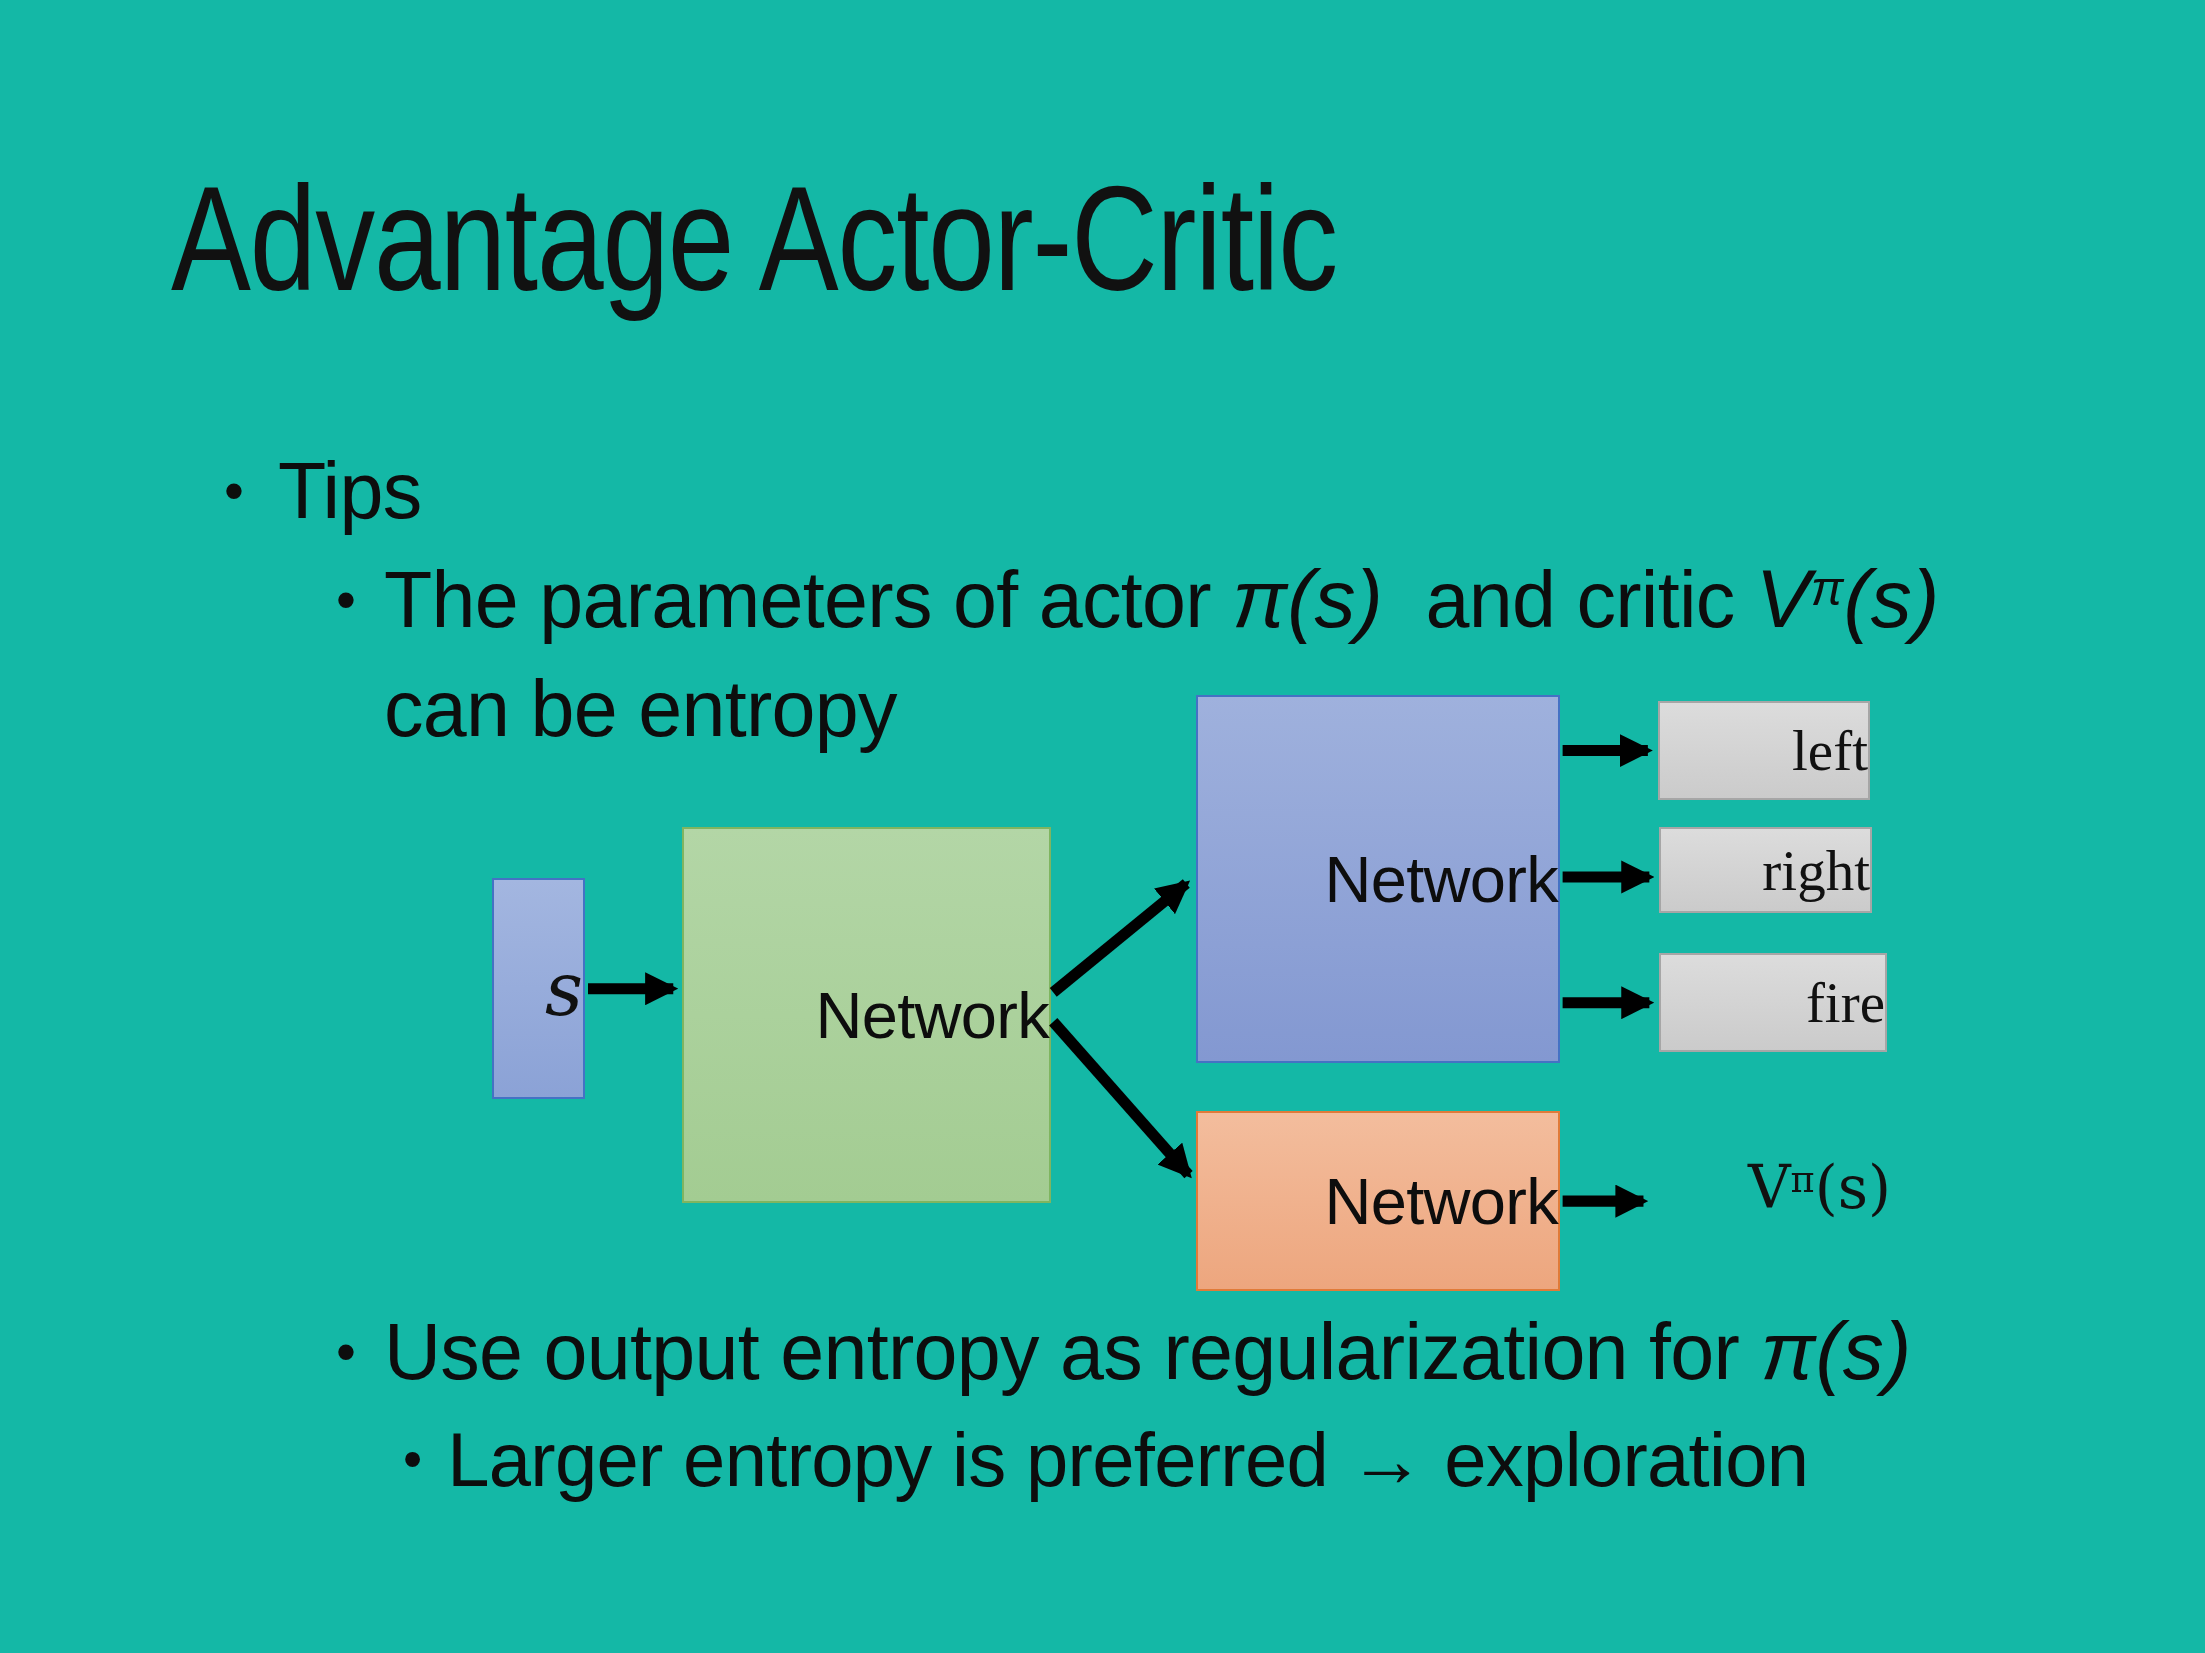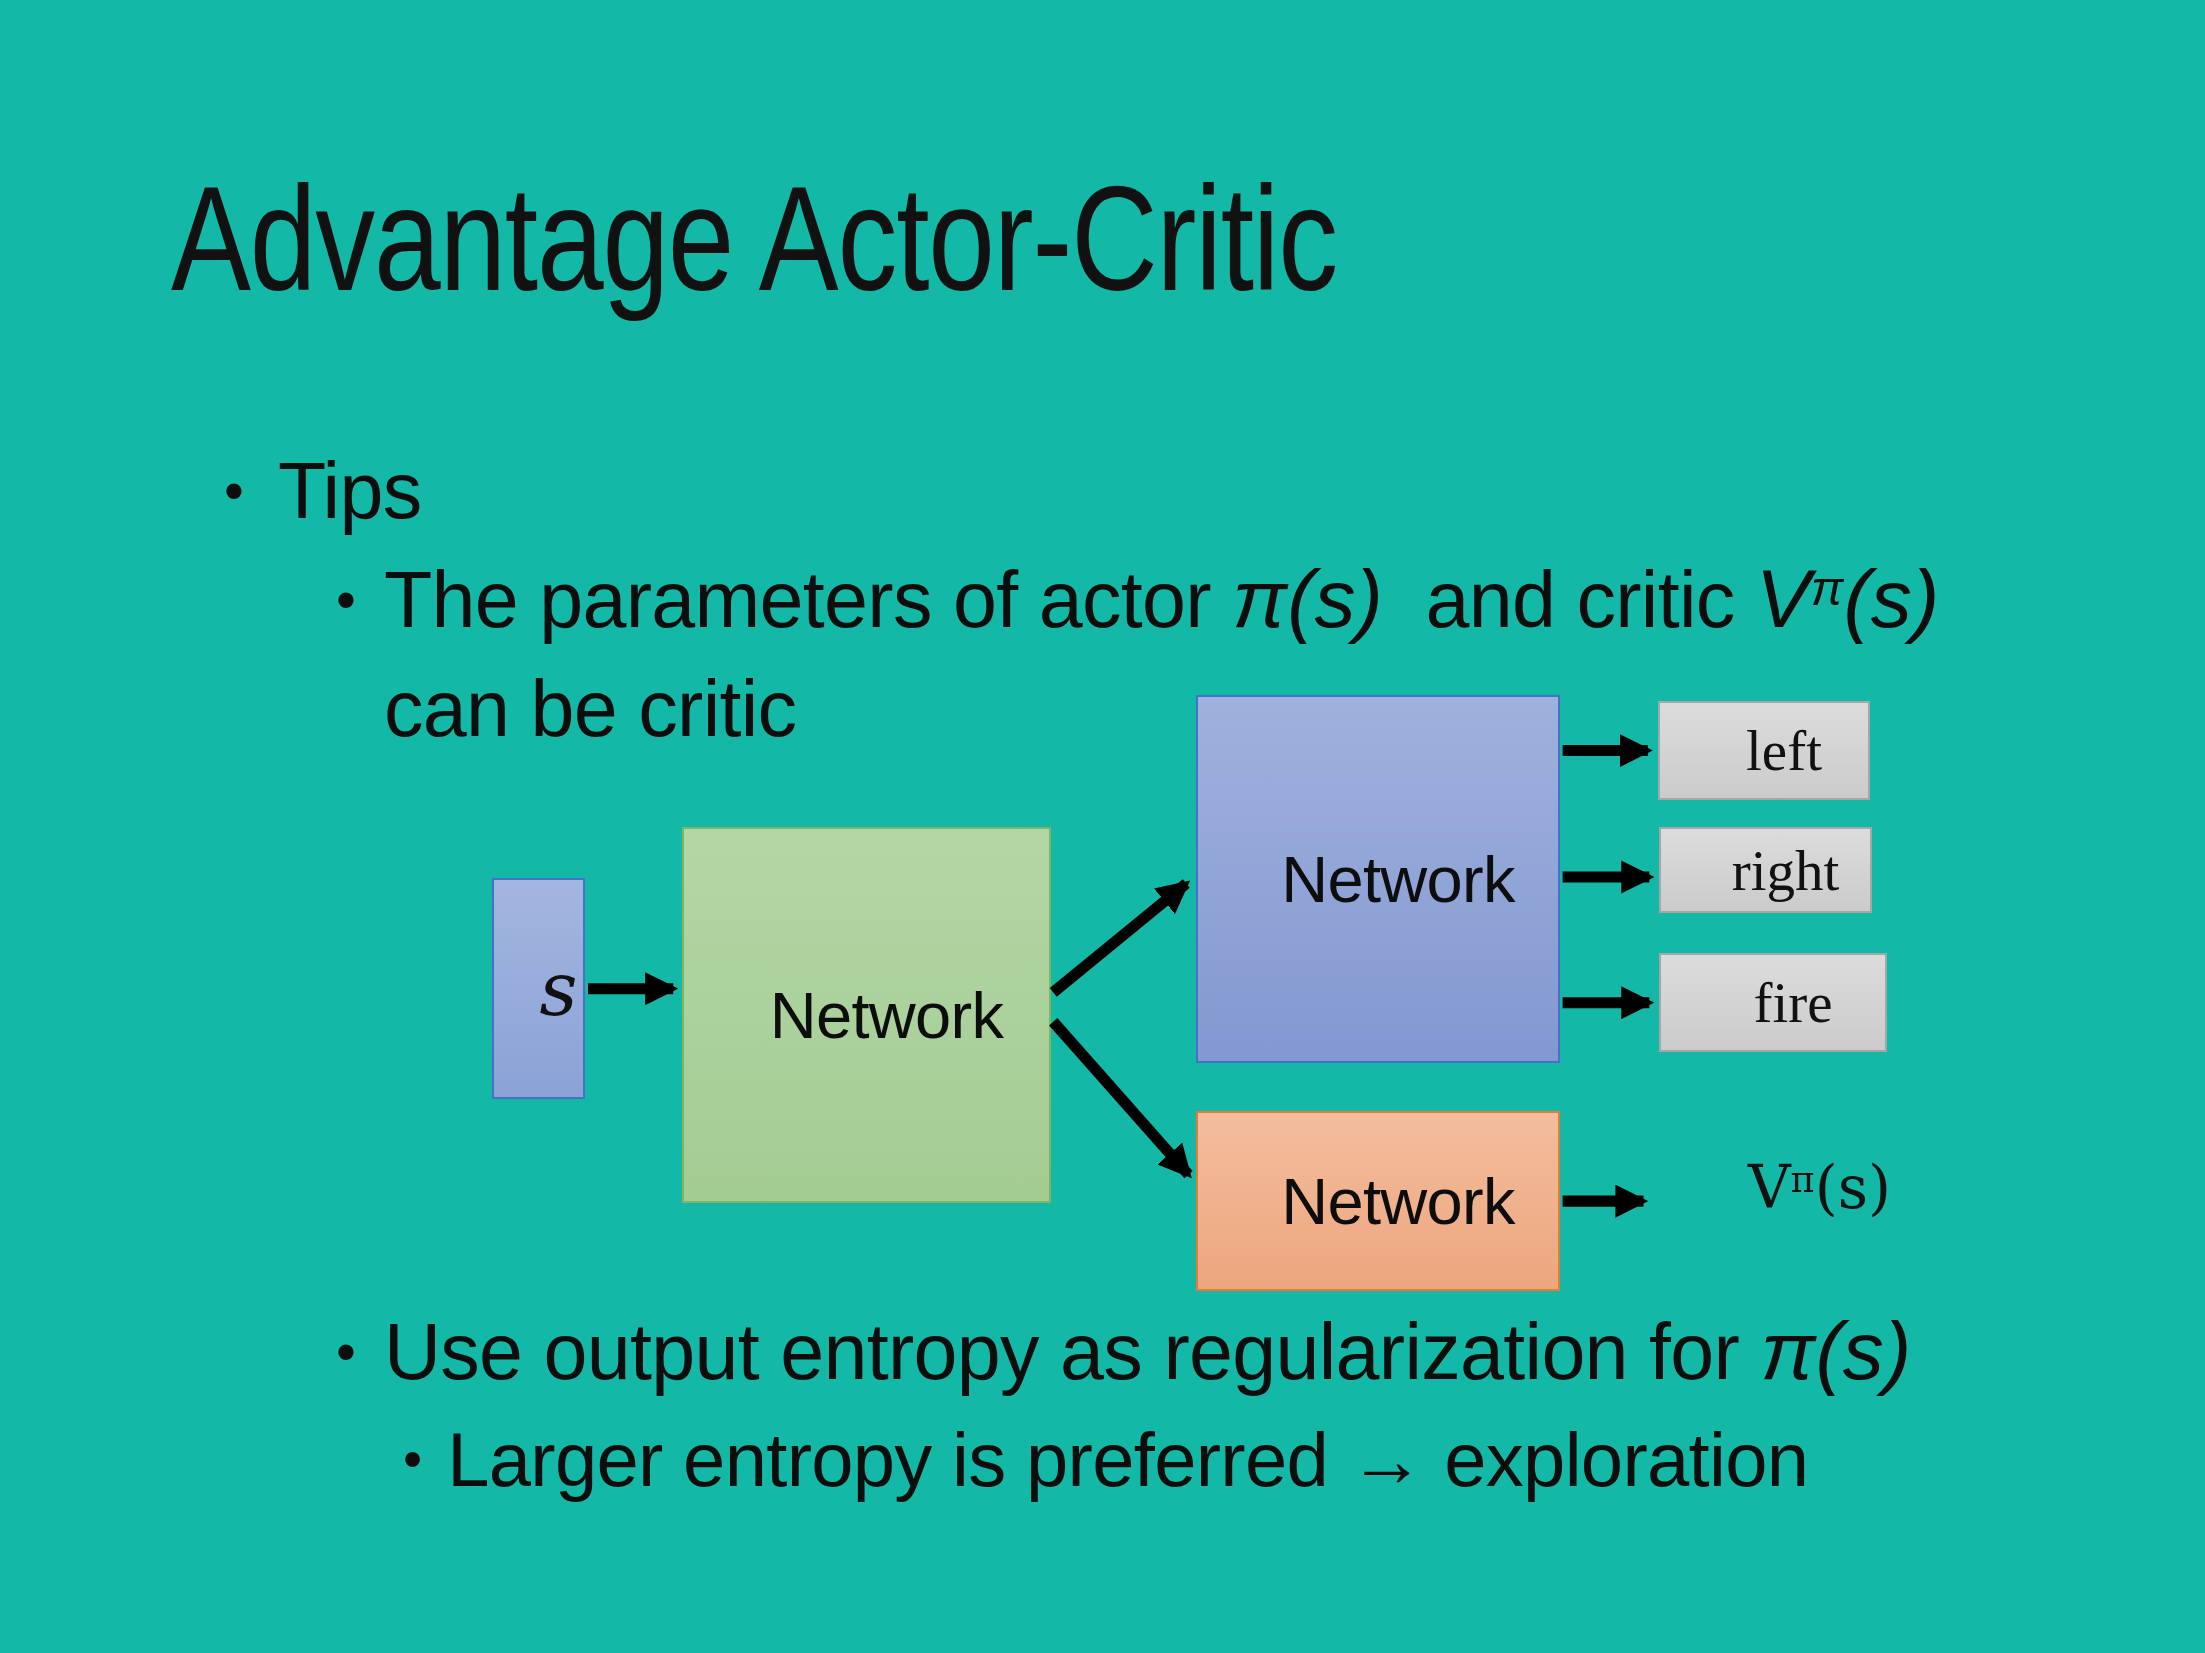--- a/index.html
+++ b/index.html
@@ -39,21 +39,21 @@
     letter-spacing: 0;
   }
   .msup {
     font-size: 0.62em;
     vertical-align: 0.45em;
   }
 
   
   .dbox {
     position: absolute;
-    display: flex; align-items: center; justify-content: center;
+    display: flex; align-items: center; justify-content: flex-end;
     box-sizing: border-box;
     padding-left: 40px;
   }
   .state-box {
     left: 492px; top: 878px; width: 93px; height: 221px;
     background: linear-gradient(to bottom, var(--state_fill_top), var(--state_fill_bottom));
     border: 2.2px solid var(--state_border);
   }
   .state-box .lbl {
     font-family: "DejaVu Serif", serif; font-style: italic;
@@ -108,21 +108,21 @@
 <body>
 
 <div class="slide">
 
   <div class="title">Advantage Actor-Critic</div>
 
   <div class="line lvl12" style="left:176px; top:451px;"><span class="bullet">•</span><span class="gap1"></span><span>Tips</span></div>
 
   <div class="line lvl12" style="left:288px; top:558px;"><span class="bullet">•</span><span class="gap2"></span><span>The parameters of actor </span><span class="math">π(s)</span><span>  and critic </span><span class="math">V</span><span class="math msup">π</span><span class="math">(s)</span></div>
 
-  <div class="line lvl12" style="left:336px; top:669px;">can be critic</div>
+  <div class="line lvl12" style="left:336px; top:669px;">can be entropy</div>
 
   <div class="line lvl12" style="left:288px; top:1310px;"><span class="bullet">•</span><span class="gap2"></span><span>Use output entropy as regularization for </span><span class="math">π(s)</span></div>
 
   <div class="line lvl3" style="left:403px; top:1422px;"><span class="bullet">•</span><span class="gap3"></span><span>Larger entropy is preferred → exploration</span></div>
 
   <div class="dbox state-box">
     <span class="lbl">s</span>
   </div>
 
   <div class="dbox shared-box">

